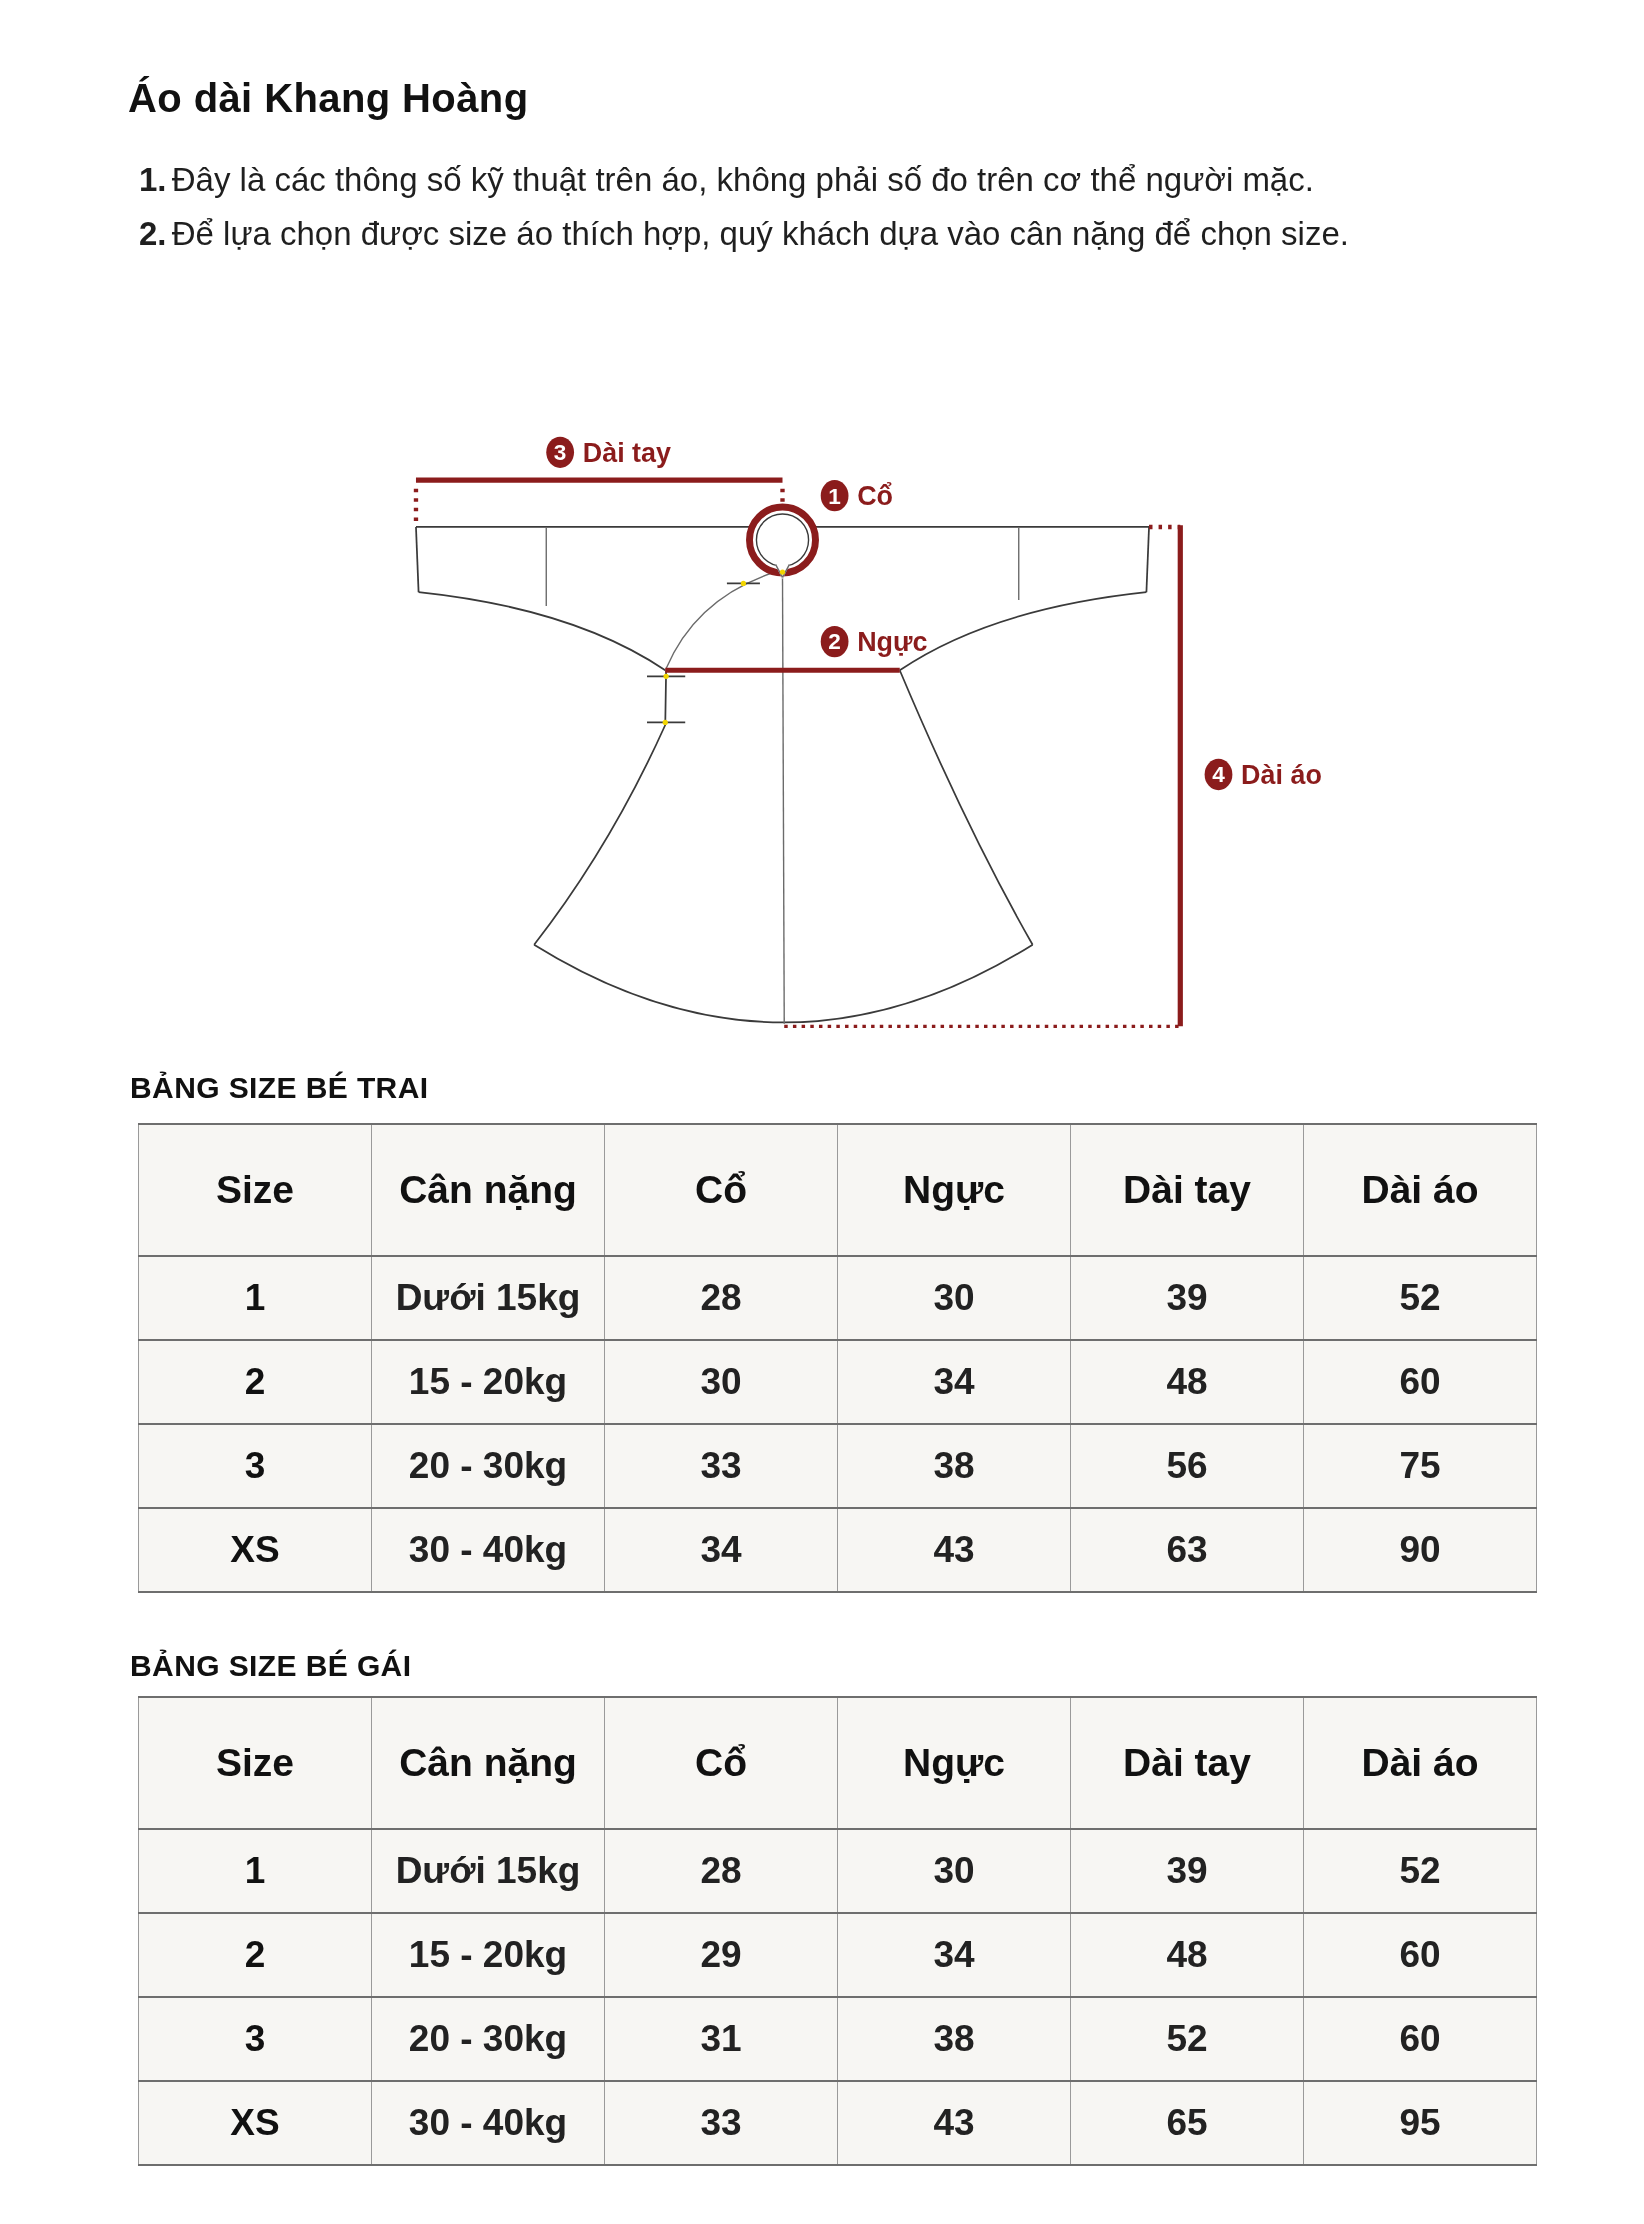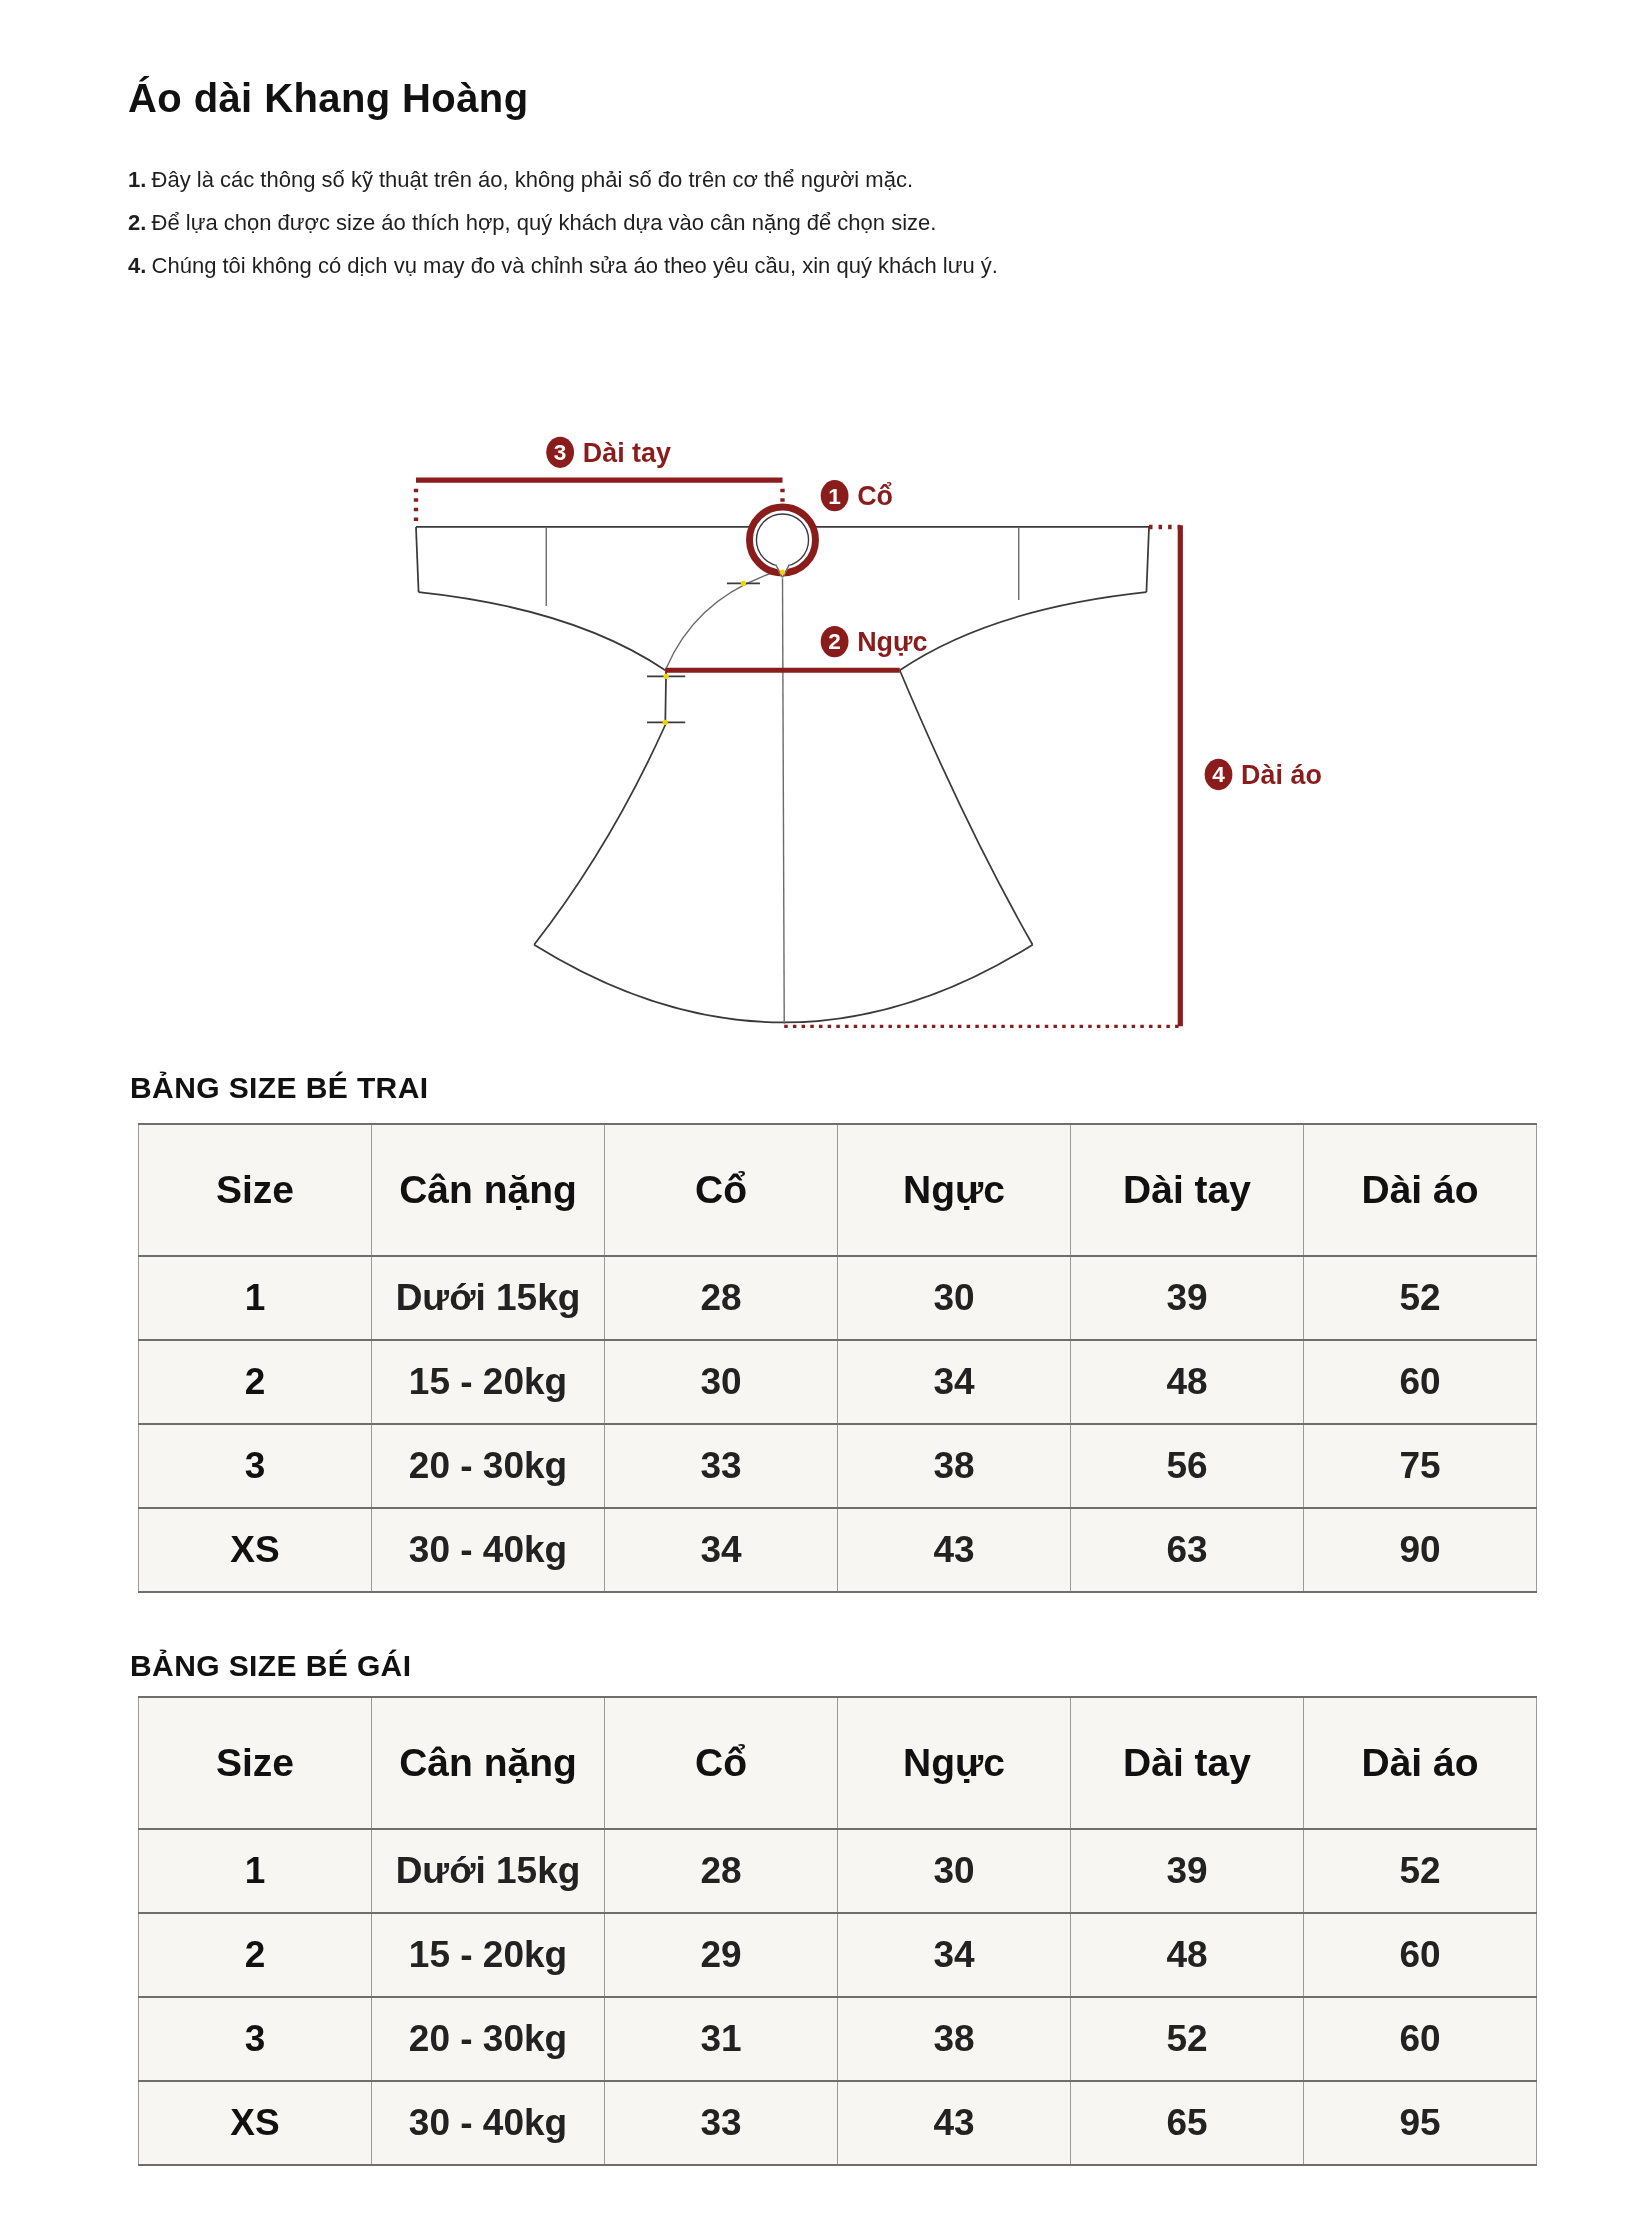--- a/index.html
+++ b/index.html
@@ -7,21 +7,21 @@
     position:relative;
     width:1644px;height:2225px;
     background:#ffffff;
     font-family:"Liberation Sans","DejaVu Sans",sans-serif;
     color:#1c1c1c;
     overflow:hidden;
   }
   
   .doc-header{position:absolute;left:128px;top:76px;width:1425px;}
   .doc-title{margin:0 0 37px 0;font-size:40px;font-weight:800;letter-spacing:0.4px;color:#111;}
-  .note{margin:0;font-size:22px;line-height:43px;font-weight:400;color:#1f1f1f;}
+  .note{margin:11px;font-size:33px;line-height:43px;font-weight:400;color:#1f1f1f;}
   .note-num{font-weight:800;margin-right:5.2px;}
   .note-num:empty{margin-right:0;}
   
   .diagram{position:absolute;left:235px;top:421px;width:1095px;height:621px;}
   .g-line{stroke:#3a3a3a;stroke-width:2;fill:none;}
   .g-thin{stroke:#6b6b6b;stroke-width:1.6;fill:none;}
   .m-line{stroke:#8B1C1C;stroke-width:6;fill:none;}
   .m-dot{stroke:#8B1C1C;stroke-width:5;fill:none;stroke-dasharray:4 7;}
   .m-dot-long{stroke:#8B1C1C;stroke-width:4;fill:none;stroke-dasharray:4 6;}
   .badge{fill:#8B1C1C;}
@@ -53,21 +53,20 @@
 </style>
 </head>
 <body>
 
 <div class="page">
 
   <div class="doc-header">
     <h1 class="doc-title">Áo dài Khang Hoàng</h1>
     <p class="note"><span class="note-num">1.</span><span class="note-text">Đây là các thông số kỹ thuật trên áo, không phải số đo trên cơ thể người mặc.</span></p>
     <p class="note"><span class="note-num">2.</span><span class="note-text">Để lựa chọn được size áo thích hợp, quý khách dựa vào cân nặng để chọn size.</span></p>
-    <p class="note"><span class="note-num">4.</span><span class="note-text">Chúng tôi không có dịch vụ may đo và chỉnh sửa áo theo yêu cầu, xin quý khách lưu ý.</span></p>
   </div>
 
   <svg class="diagram" viewBox="0 0 1260 715" xmlns="http://www.w3.org/2000/svg">
 
     <g>
 
       <line class="g-line" x1="208" y1="122" x2="1052" y2="122"></line>
 
       <line class="g-line" x1="208" y1="122" x2="211" y2="197"></line>
       <line class="g-line" x1="1052" y1="122" x2="1049" y2="197"></line>

